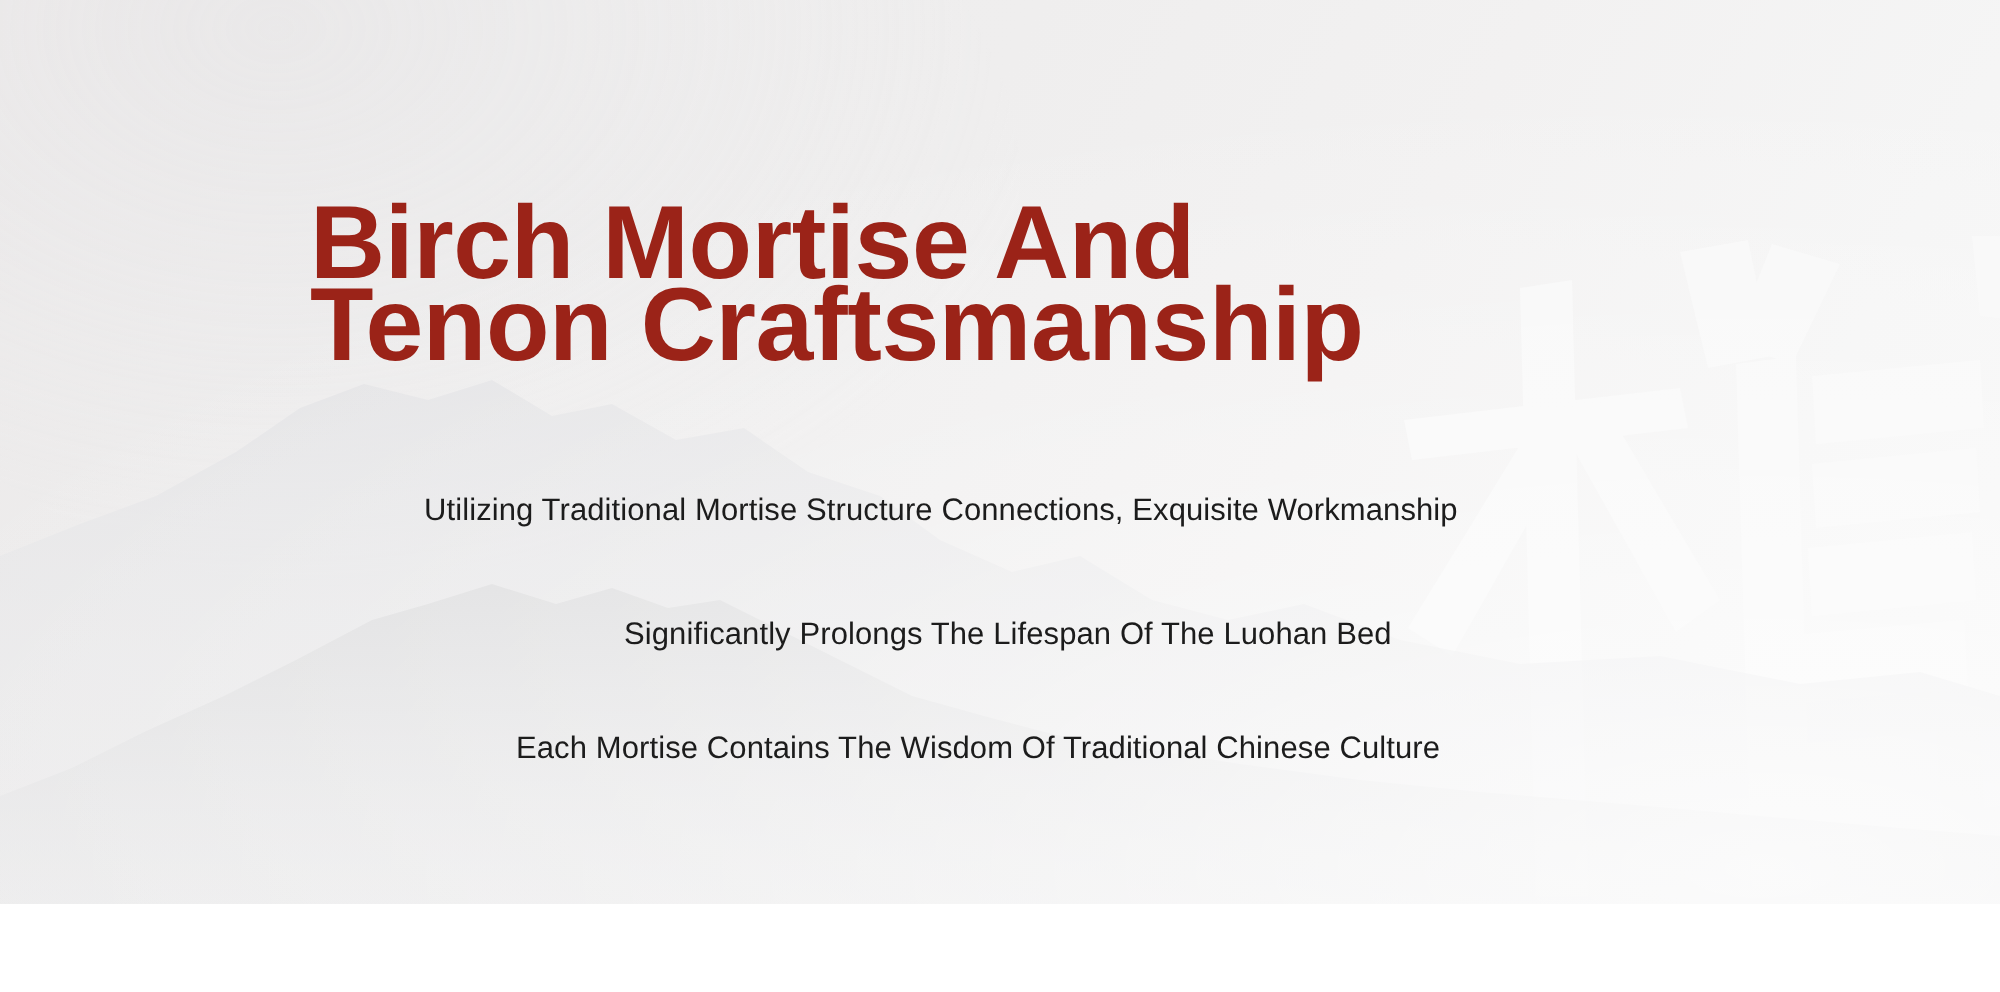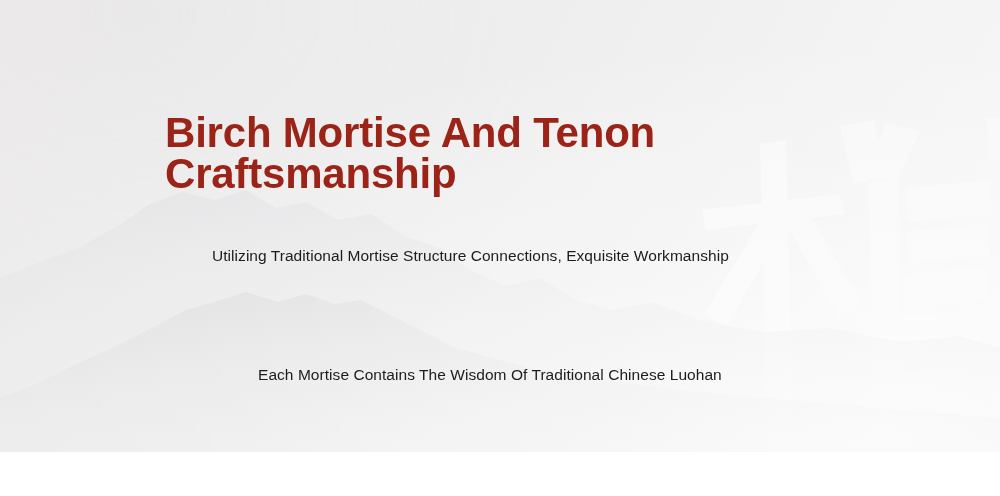--- a/index.html
+++ b/index.html
@@ -80,23 +80,23 @@
     position: absolute;
     inset: 0;
     z-index: 4;
   }
 
   #headline {
     position: absolute;
     left: 147px;
     top: 94px;
     width: 560px;
-    margin: 18px;
+    margin: 8px;
     color: #9b2318;
-    font-size: 42px;
+    font-size: 52px;
     line-height: 41px;
     font-weight: 700;
     letter-spacing: -0.2px;
   }
 
   .bullet {
     position: absolute;
     margin: 12px;
     color: #1c1c1c;
     font-size: 15.5px;
@@ -180,19 +180,20 @@
              L424 180 L456 196 L492 206 L530 216 L570 222 L620 230
              L680 238 L740 244 L812 250 L880 256 L950 262 L1000 266
              L1000 300 L0 300 Z"></path>
   </svg>
 
   <div id="content">
     <h1 id="headline">Birch Mortise And Tenon Craftsmanship</h1>
 
     <p class="bullet" id="bullet-0">Utilizing Traditional Mortise Structure Connections, Exquisite Workmanship</p>
 
+    <p class="bullet" id="bullet-1">Significantly Prolongs The Lifespan Of The Luohan Bed</p>
 
-    <p class="bullet" id="bullet-2">Each Mortise Contains The Wisdom Of Traditional Chinese Luohan</p>
+    <p class="bullet" id="bullet-2">Each Mortise Contains The Wisdom Of Traditional Chinese Culture</p>
   </div>
 
 </div>
 
 <div id="baseboard"></div>
 
 </body></html>

